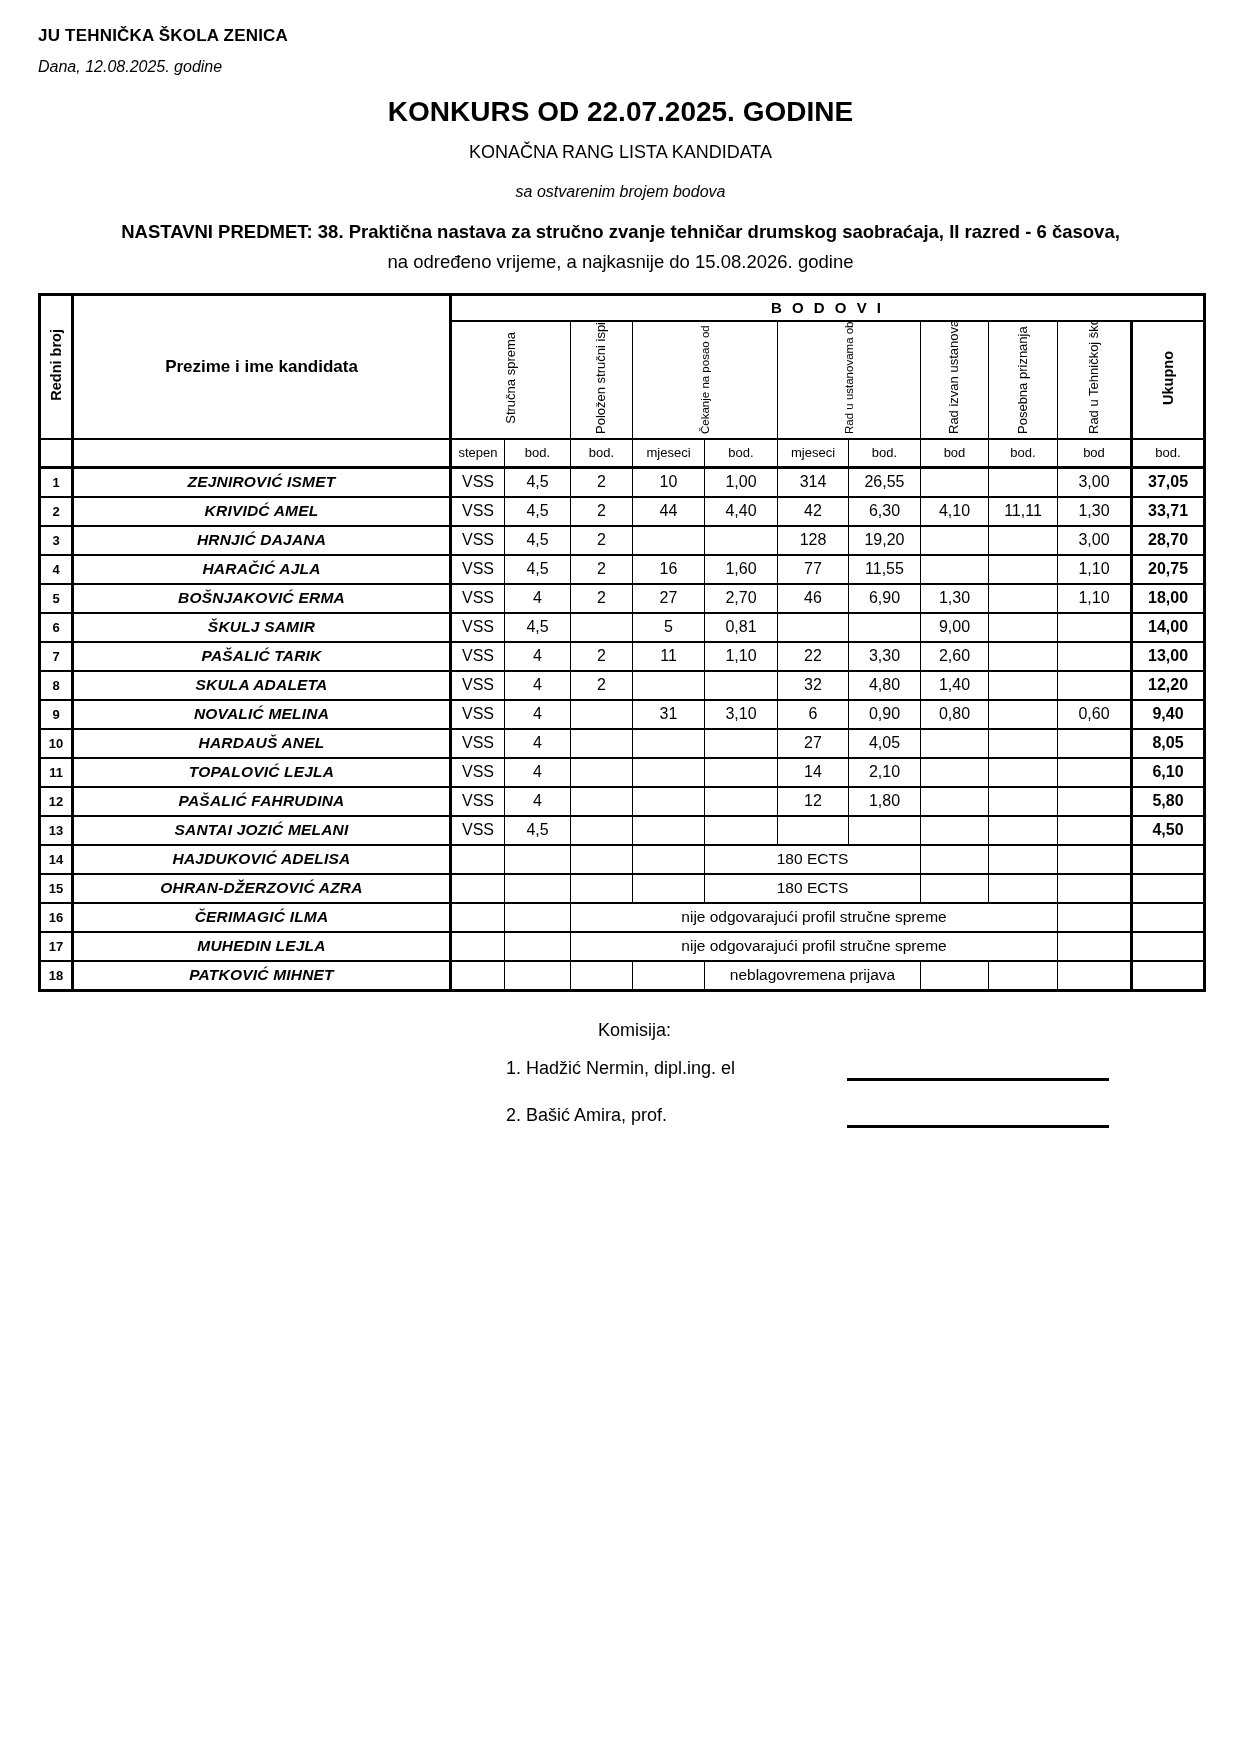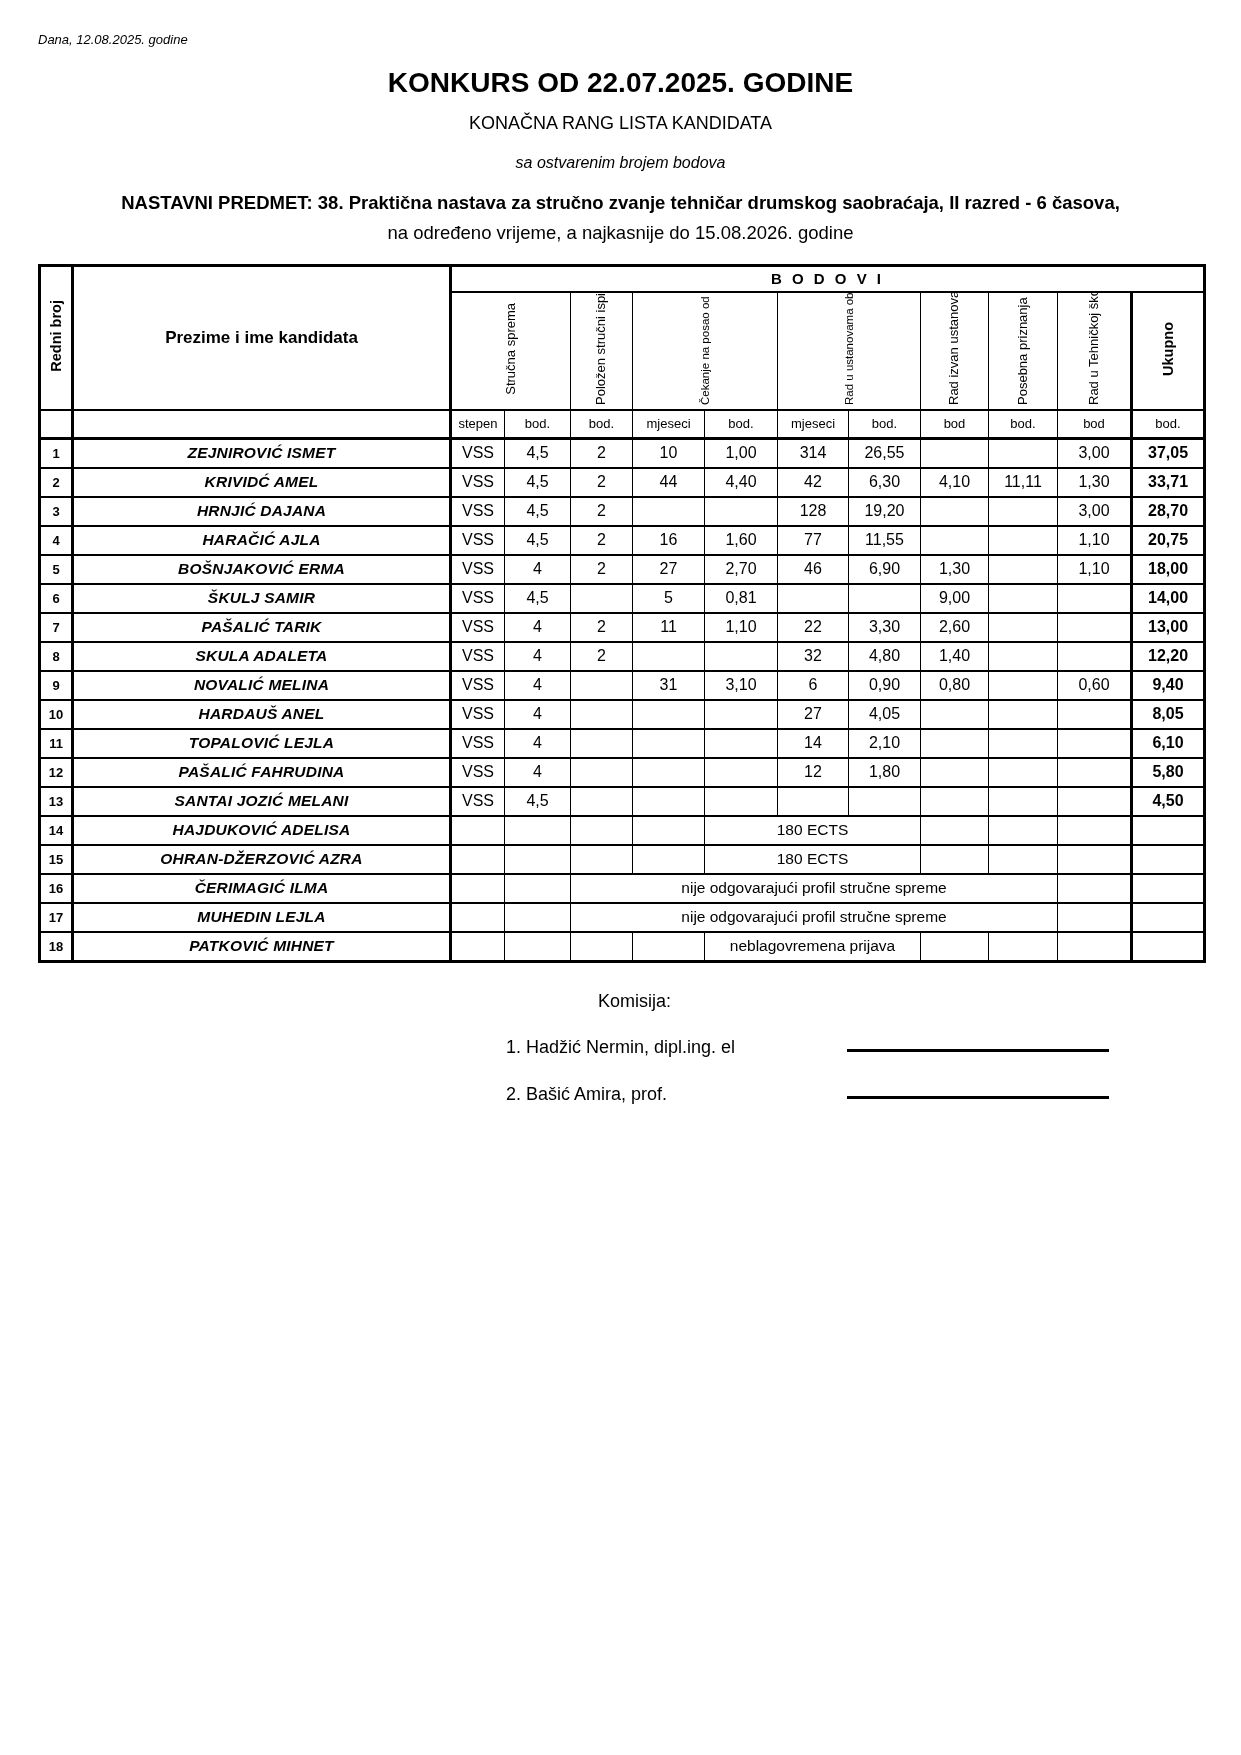--- a/index.html
+++ b/index.html
@@ -5,21 +5,21 @@
   html,body{margin:0;padding:0;}
   body{
     width:1241px;height:1755px;background:#ffffff;color:#000;
     font-family:"Liberation Sans", sans-serif;
     overflow:hidden;
   }
   .page{width:1165px;margin:0 0 0 38px;padding-top:26px;}
 
   
   .school{font-size:17px;font-weight:bold;letter-spacing:.2px;}
-  .dateline{font-size:13px;font-style:italic;margin-top:6px;}
+  .dateline{font-size:16px;font-style:italic;margin-top:12px;}
   .title{font-size:28px;font-weight:bold;text-align:center;margin-top:20px;}
   .sub1{font-size:18px;text-align:center;margin-top:14px;}
   .sub2{font-size:16px;font-style:italic;text-align:center;margin-top:20px;}
   .subject{font-size:18.5px;text-align:center;margin:16px auto 0 auto;width:1010px;line-height:1.62;}
   .subject b{font-weight:bold;}
 
   
   table.rank{
     border-collapse:collapse;table-layout:fixed;
     width:1165px;margin-top:16px;
@@ -49,28 +49,29 @@
     text-align:left;font-size:15.5px;font-weight:bold;font-style:italic;
     padding-left:4px;letter-spacing:.2px;
   }
   td.ukup{font-weight:bold;}
   td.mnote{font-size:15.5px;}
 
   
   .komisija{margin-top:28px;position:relative;}
   .kom-label{font-size:18px;margin-left:560px;display:inline-block;}
   .member-row{position:relative;height:46px;margin-top:1px;}
-  .member-row .mtext{position:absolute;left:468px;top:24px;font-size:18px;}
+  .member-row .mtext{position:absolute;left:468px;top:16px;font-size:18px;}
   .member-row .sig{position:absolute;left:809px;top:36px;width:262px;border-bottom:3px solid #000;}
 </style>
 </head>
 <body>
 
 <div class="page">
 
+  <div class="school">JU TEHNIČKA ŠKOLA ZENICA</div>
   <div class="dateline">Dana, 12.08.2025. godine</div>
   <div class="title">KONKURS OD 22.07.2025. GODINE</div>
   <div class="sub1">KONAČNA RANG LISTA KANDIDATA</div>
   <div class="sub2">sa ostvarenim brojem bodova</div>
   <div class="subject"><b>NASTAVNI PREDMET: 38. Praktična nastava za stručno zvanje tehničar drumskog saobraćaja, II razred - 6 časova,</b><span> na određeno vrijeme, a najkasnije do 15.08.2026. godine</span></div>
 
   <table class="rank">
     <colgroup>
       <col style="width:33px">
         <col style="width:378px">

